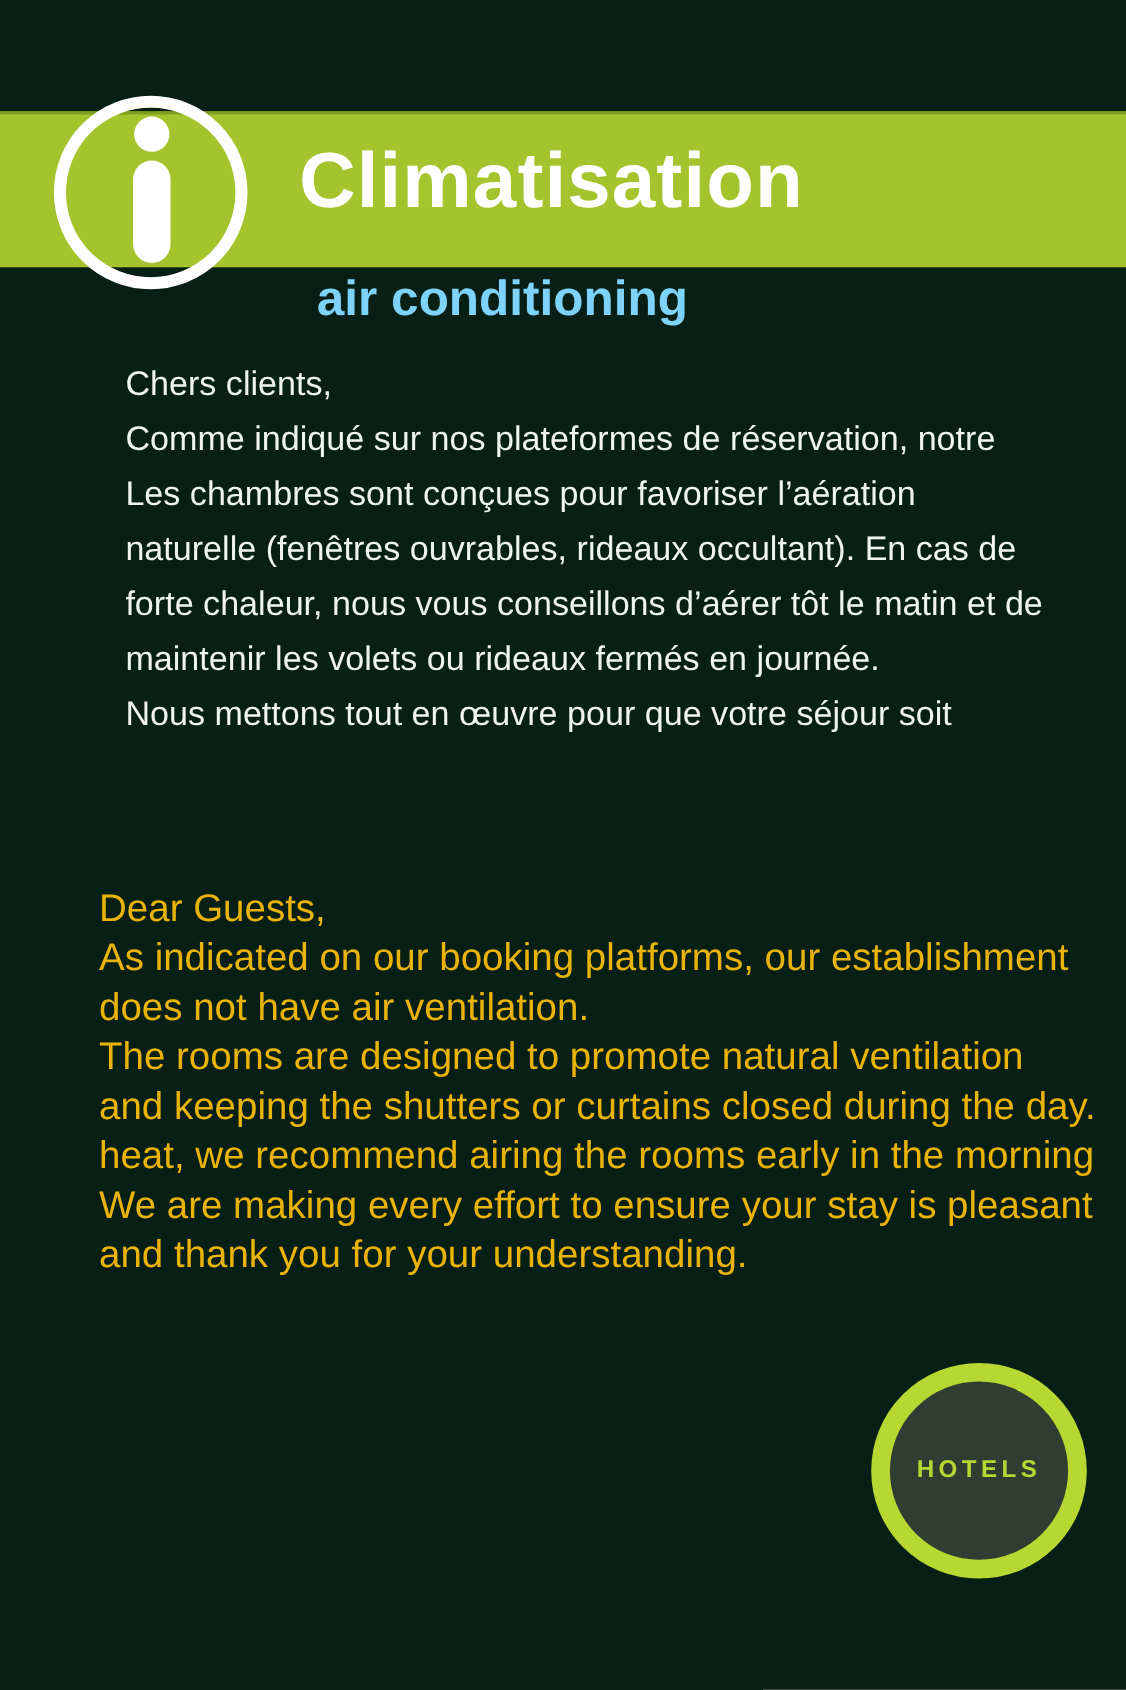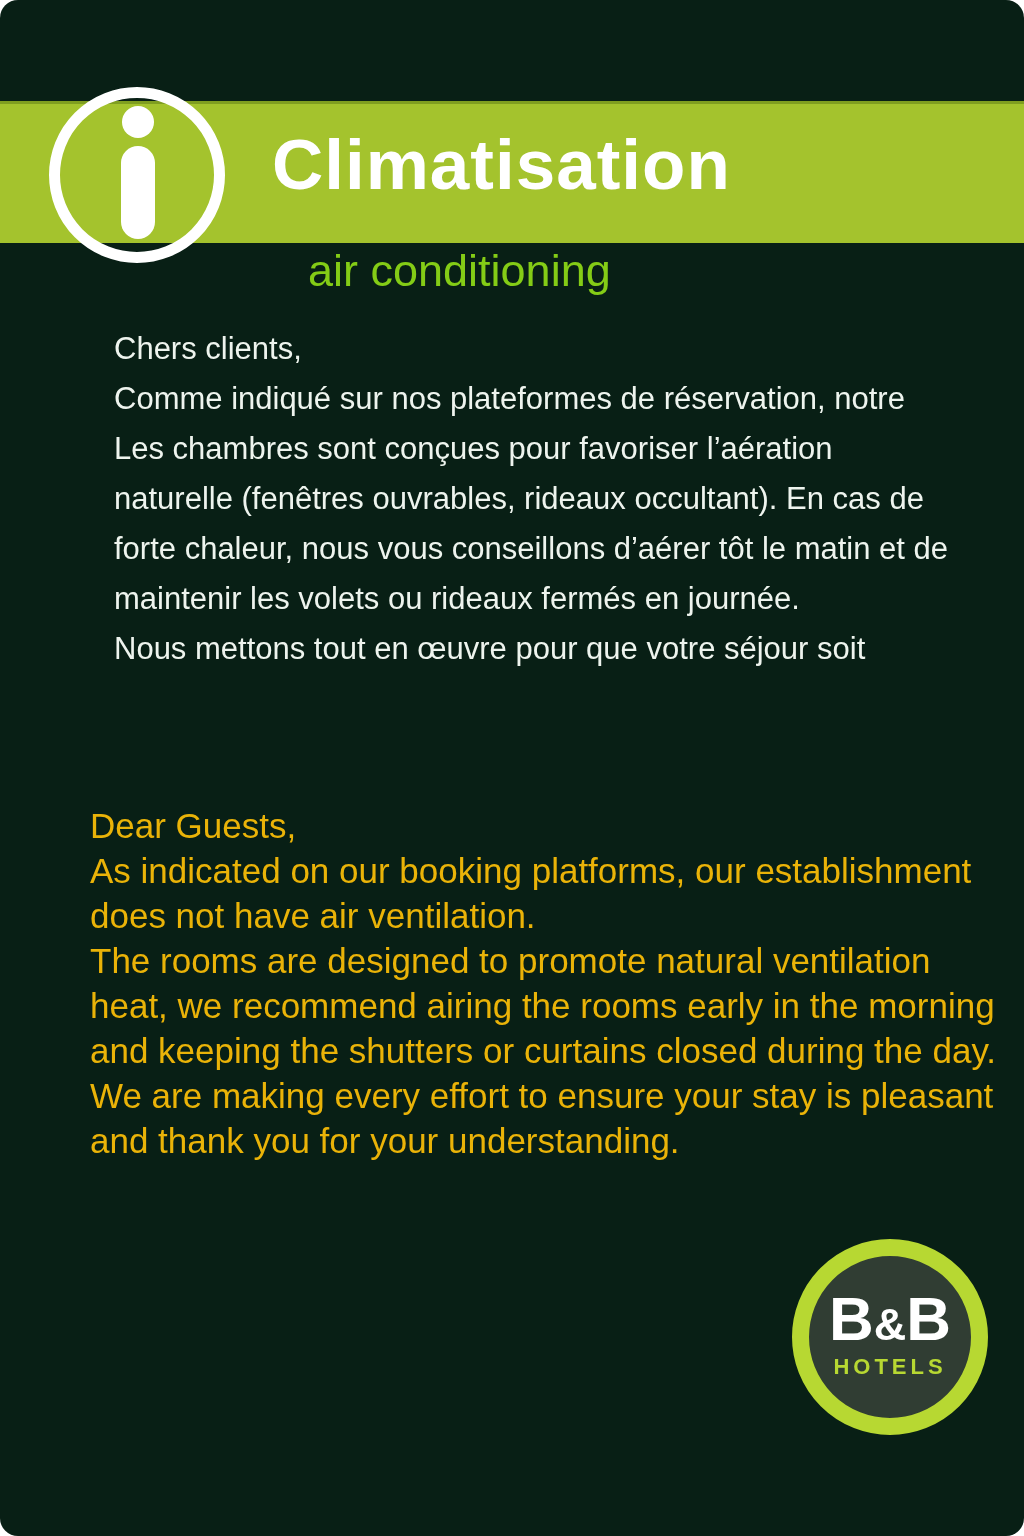--- a/index.html
+++ b/index.html
@@ -3,21 +3,20 @@
 <meta charset="utf-8">
 <style>
   html, body { margin: 0; padding: 0; }
   .page {
     position: relative;
     width: 1024px;
     height: 1536px;
     background: #081f15;
     overflow: hidden;
     font-family: "Liberation Sans", sans-serif;
-    border-radius: 18px;
   }
   .band {
     position: absolute;
     left: 0; top: 101px;
     width: 100%; height: 142px;
     background: #a4c32d;
     box-shadow: inset 0 3px 0 rgba(60,90,10,0.35);
   }
   .info-badge {
     position: absolute;
@@ -46,24 +45,24 @@
     left: 272px; top: 129px;
     font-size: 71px;
     font-weight: 700;
     color: #ffffff;
     line-height: 1;
     letter-spacing: 1px;
     white-space: nowrap;
   }
   .subtitle {
     position: absolute;
-    left: 308px; top: 248px;
+    left: 288px; top: 248px;
     font-size: 45px;
-    font-weight: 400;
-    color: #84cc16;
+    font-weight: 700;
+    color: #7dd3fc;
     line-height: 1;
     white-space: nowrap;
   }
   .notice {
     position: absolute;
     left: 90px;
     width: 934px;
   }
   .notice-fr {
     top: 324px;
@@ -137,24 +136,23 @@
     <div class="line">forte chaleur, nous vous conseillons d’aérer tôt le matin et de</div>
     <div class="line">maintenir les volets ou rideaux fermés en journée.</div>
     <div class="line">Nous mettons tout en œuvre pour que votre séjour soit</div>
   </div>
 
   <div class="notice notice-en">
     <div class="line">Dear Guests,</div>
     <div class="line">As indicated on our booking platforms, our establishment</div>
     <div class="line">does not have air ventilation.</div>
     <div class="line">The rooms are designed to promote natural ventilation</div>
+    <div class="line">and keeping the shutters or curtains closed during the day.</div>
     <div class="line">heat, we recommend airing the rooms early in the morning</div>
-    <div class="line">and keeping the shutters or curtains closed during the day.</div>
     <div class="line">We are making every effort to ensure your stay is pleasant</div>
     <div class="line">and thank you for your understanding.</div>
   </div>
 
   <div class="logo">
-    <div class="logo-name"><span>B</span><span class="amp">&amp;</span><span>B</span></div>
     <div class="logo-sub">HOTELS</div>
   </div>
 
 </div>
 
 </body></html>

